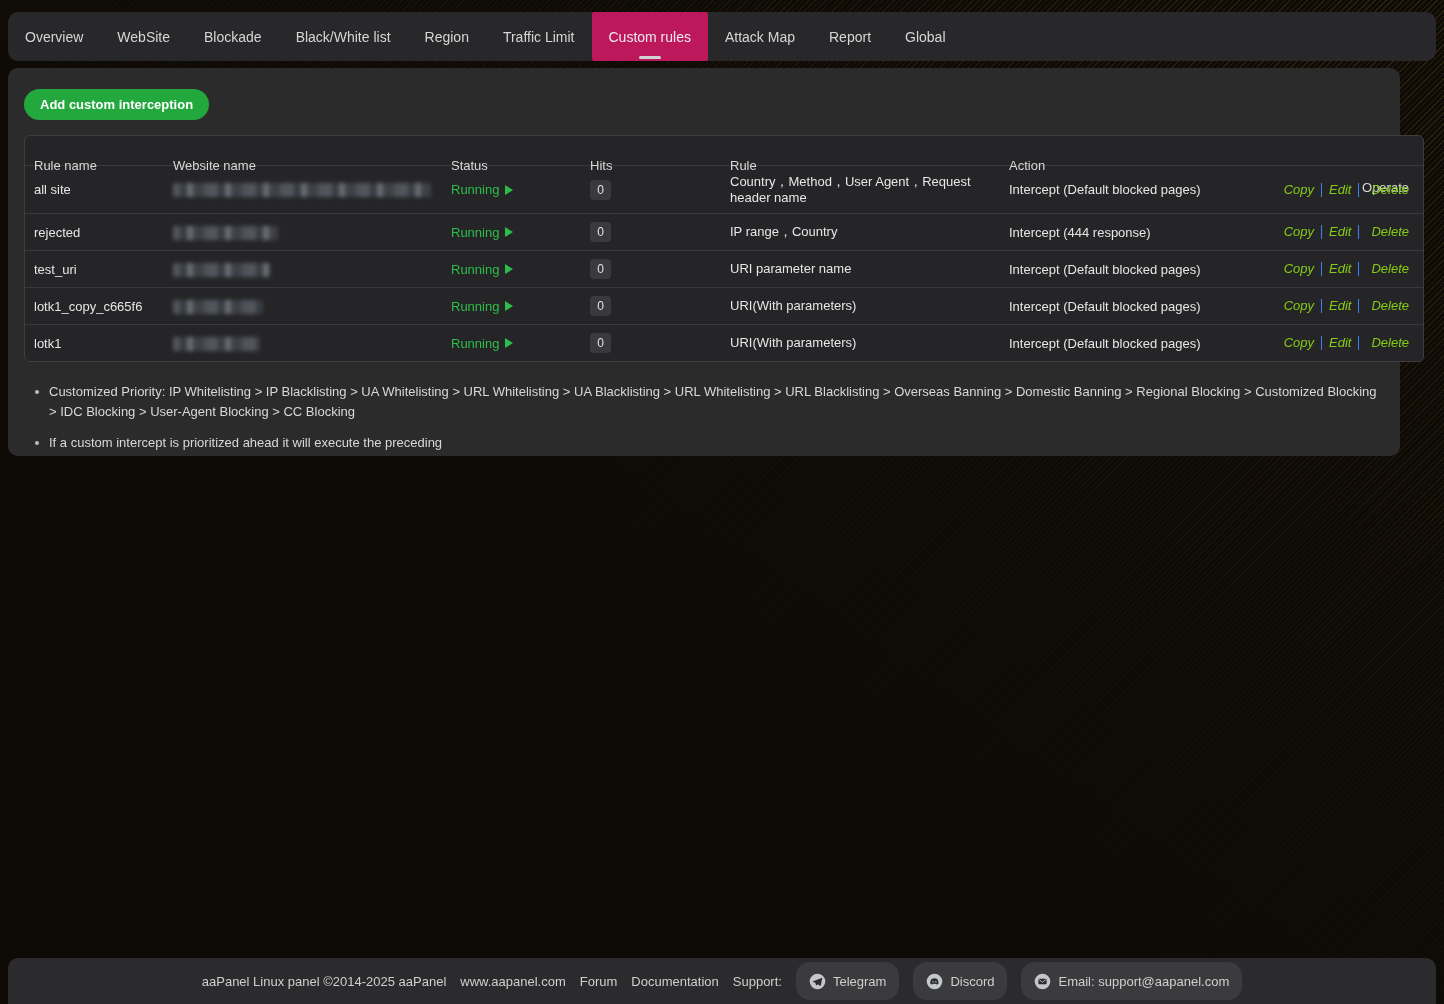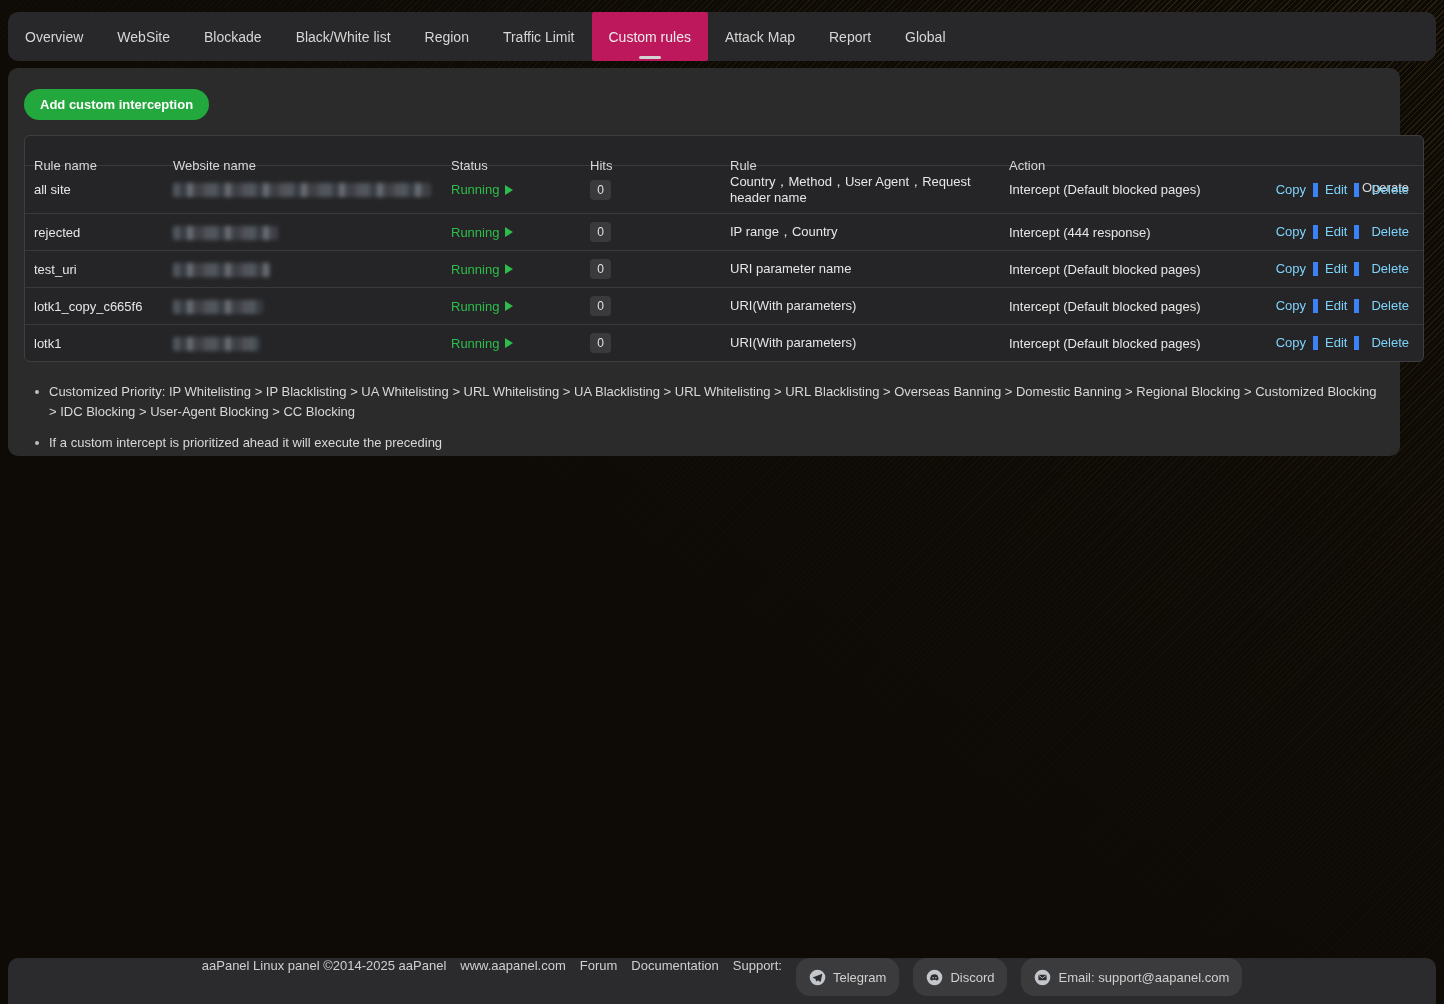--- a/index.html
+++ b/index.html
@@ -69,32 +69,32 @@
     display:inline-block;width:0;height:0;margin-left:6px;
     border-left:8px solid #2dbd4b;border-top:5px solid transparent;border-bottom:5px solid transparent;
   }
   .hits-badge{
     display:inline-flex;align-items:center;justify-content:center;
     min-width:11px;height:20px;padding:0 5px;background:#3a3a3c;
     border-radius:4px;color:#e0e0e0;font-size:12px;
   }
   .col-ops{display:flex;justify-content:flex-end;align-items:center;padding-right:14px;margin-top:44px;}
   .ops{display:flex;justify-content:flex-end;align-items:center;padding-right:14px;}
-  .ops a{color:#7dd3fc;text-decoration:none;cursor:pointer;padding:0 7px;line-height:14px;}
-  .ops a + a{border-left:5px solid #3b82f6;}
+  .ops a{color:#84cc16;text-decoration:none;cursor:pointer;padding:0 7px;line-height:14px;font-style:italic;}
+  .ops a + a{border-left:1px solid #3b82f6;}
   .ops a:last-child{padding-right:0;padding-left:12px;}
   
   .notes{margin:20px 0 16px 8px;padding:0;list-style:none;color:#d8d8d8;font-size:13px;}
   .notes li{position:relative;padding-left:17px;line-height:20px;margin-bottom:11px;max-width:1360px;}
   .notes li::before{content:"";position:absolute;left:3px;top:8px;width:4px;height:4px;border-radius:50%;background:#bdbdbd;}
   
   .footer{
     position:absolute;left:8px;bottom:0;width:1428px;height:46px;
     background:#2b2b2d;border-radius:10px 10px 0 0;z-index:2;
-    display:flex;justify-content:center;gap:14px;
+    display:flex;align-items:center;justify-content:center;gap:14px;
     color:#cfcfcf;font-size:13px;
   }
   .footer a{color:#cfcfcf;text-decoration:none;cursor:pointer;}
   .pill{
     display:inline-flex;align-items:center;gap:7px;height:38px;padding:0 13px;
     background:#3b3b3d;border-radius:14px;color:#e4e4e4;cursor:pointer;
   }
   .pill svg{display:block;}
 </style>
 </head>

